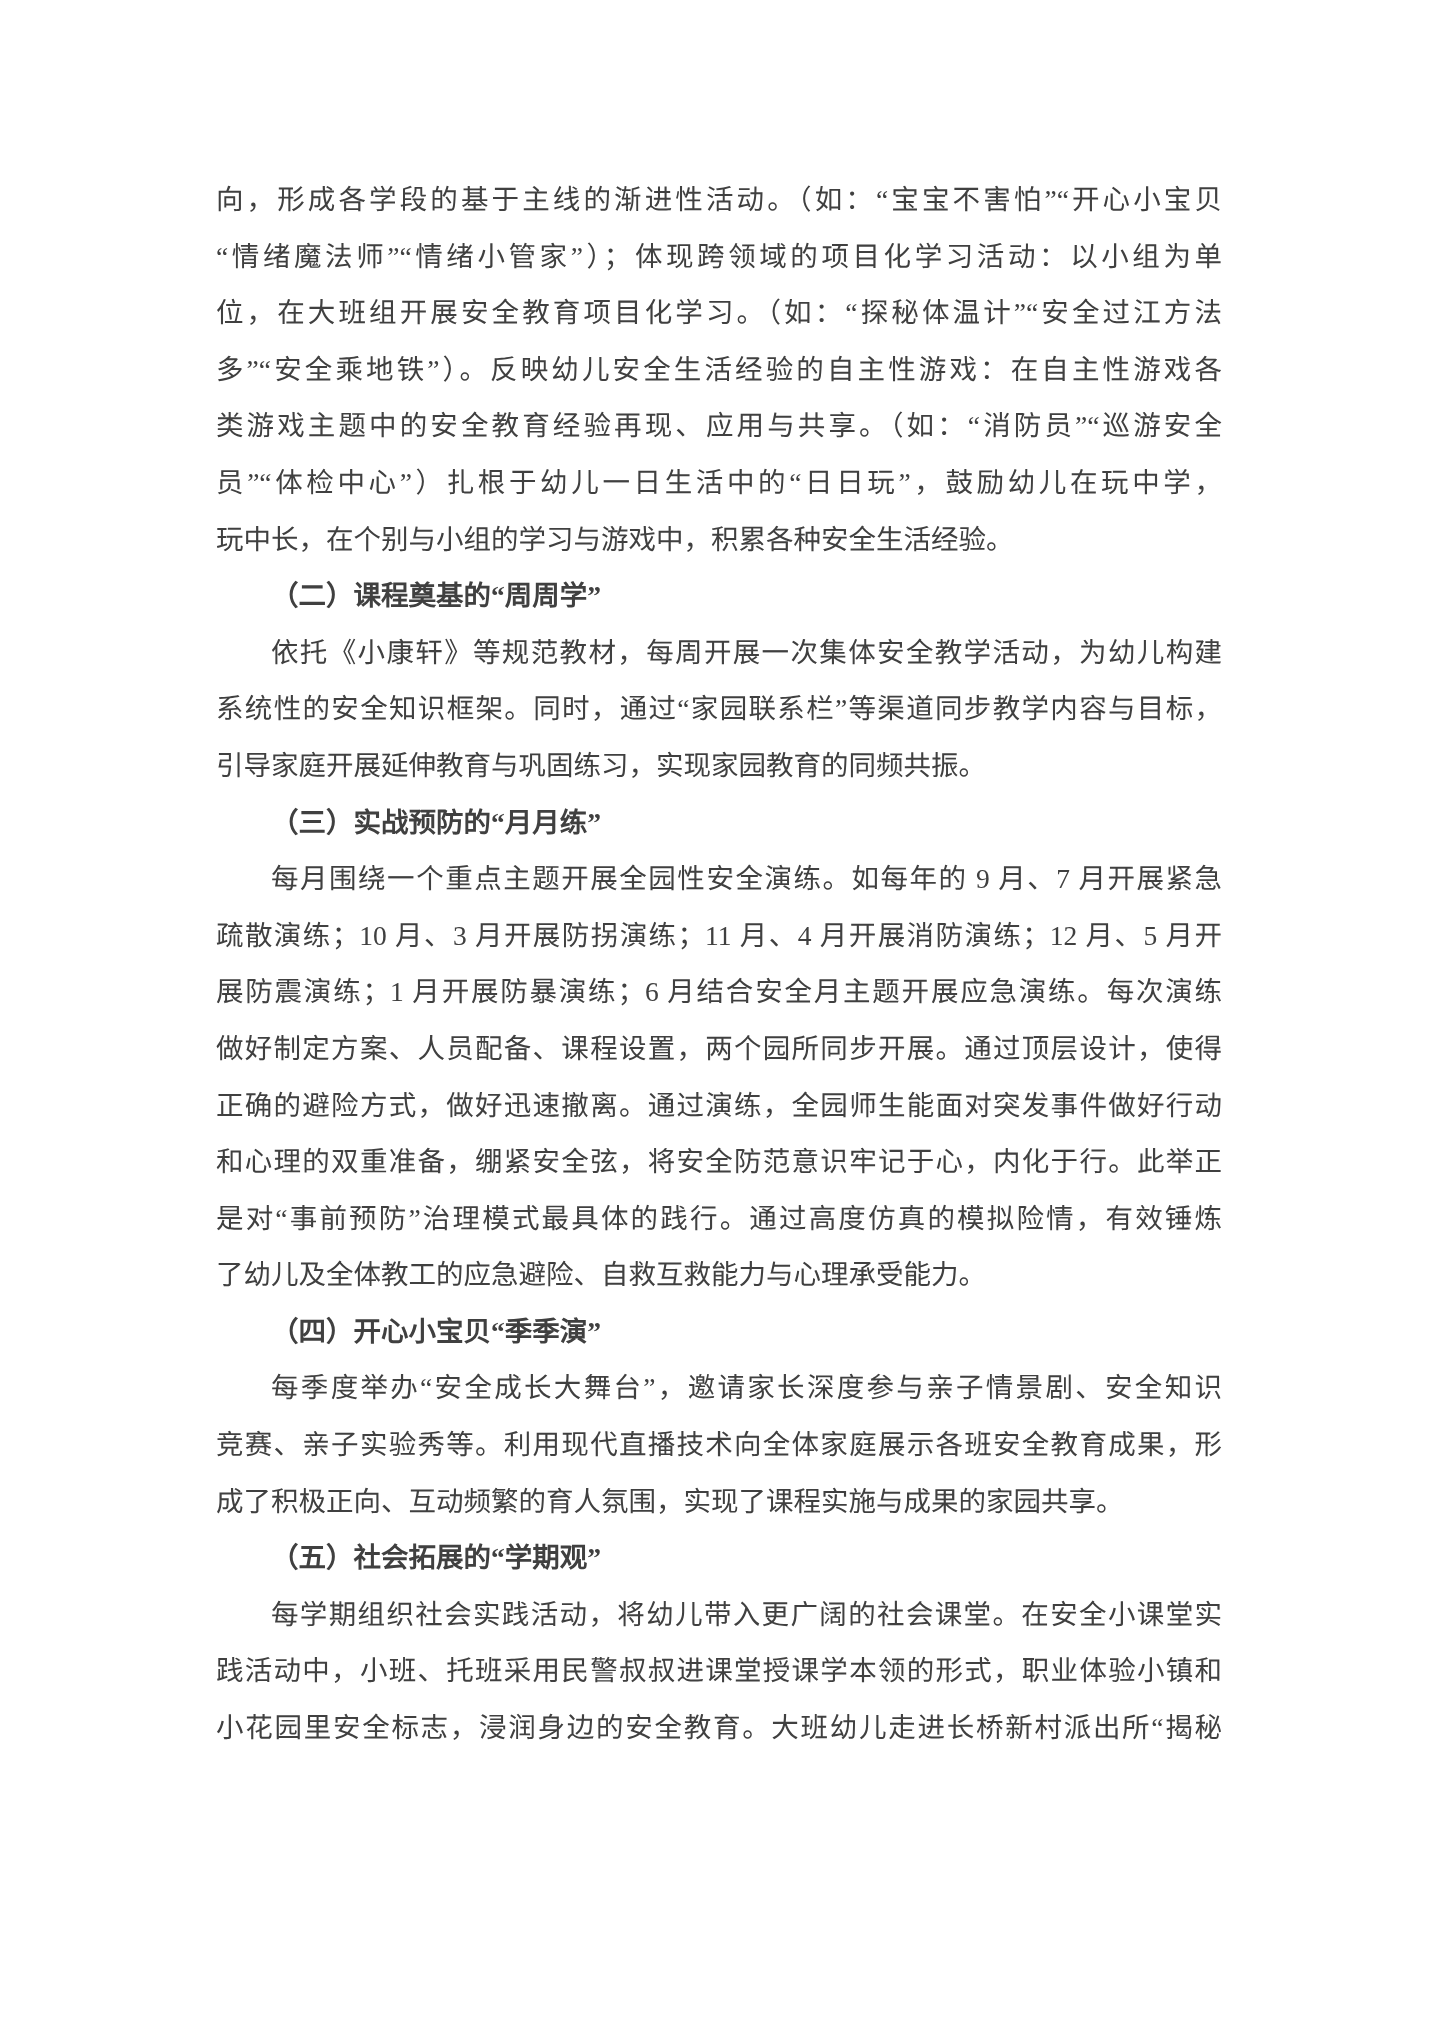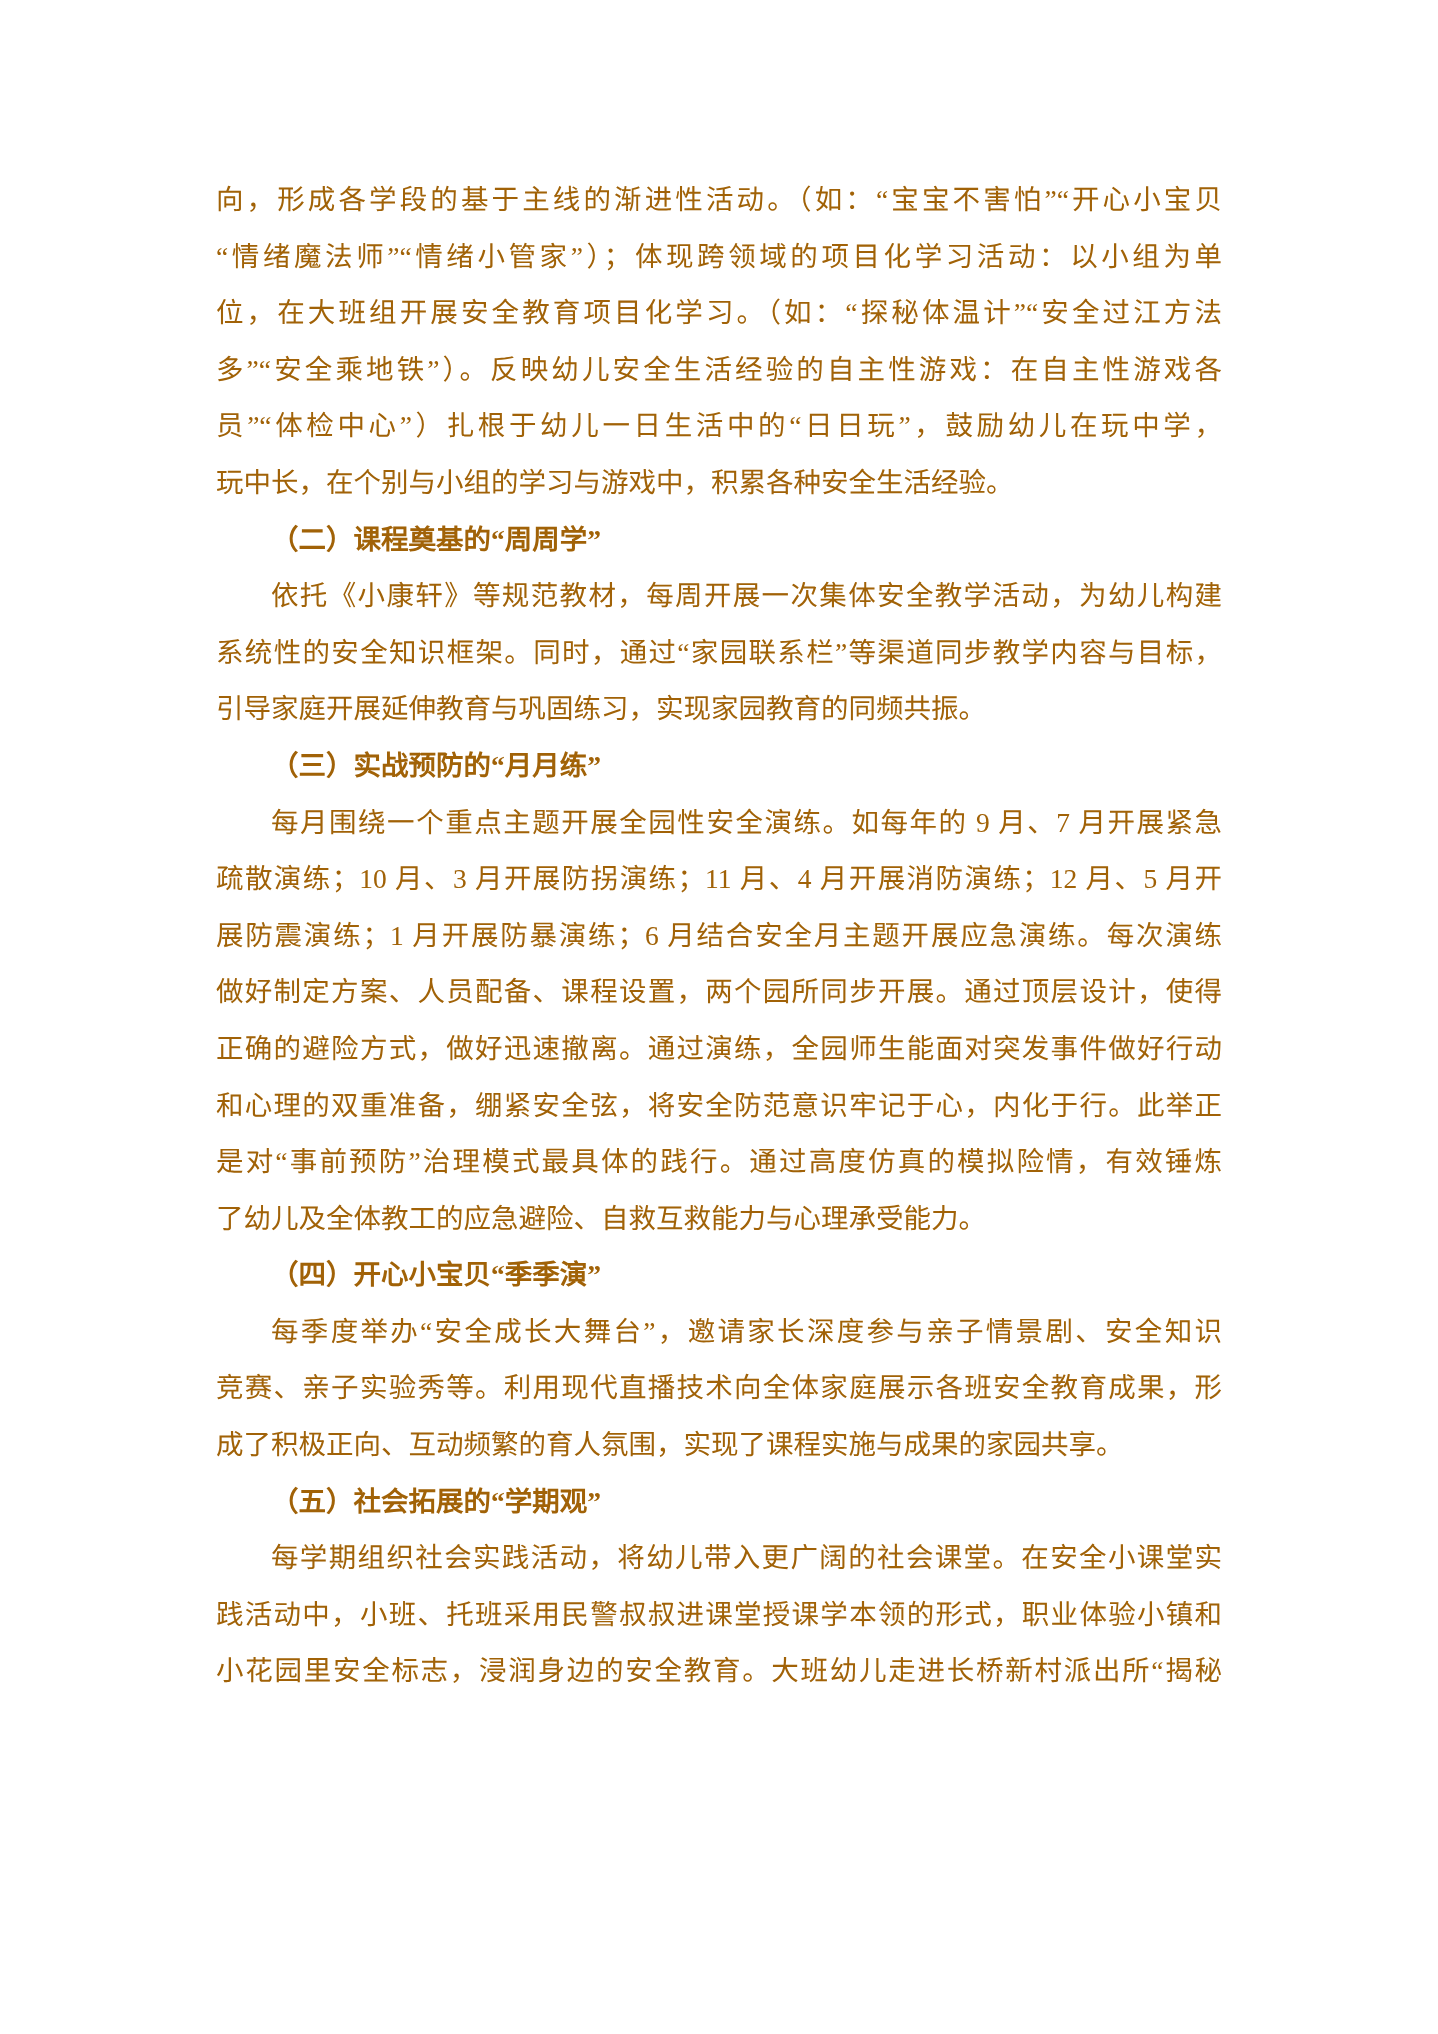--- a/index.html
+++ b/index.html
@@ -26,21 +26,21 @@
   }
   .line {
     height: 56.6px;
     line-height: 56.6px;
     font-size: 27.5px;
     white-space: normal;
     text-align: justify;
     text-align-last: justify;
     text-justify: inter-character;
     letter-spacing: 0;
-    color: #a16207;
+    color: #404040;
   }
   .line.nojust {
     text-align: center;
     text-align-last: left;
   }
   .line.indent {
     text-indent: 2em;
   }
   .line.heading {
     font-weight: 700;
@@ -50,20 +50,21 @@
 </style>
 </head>
 <body>
 
 <div class="page">
   <div class="text-block">
       <div class="line">向，形成各学段的基于主线的渐进性活动。（如：“宝宝不害怕”“开心小宝贝</div>
       <div class="line">“情绪魔法师”“情绪小管家”）；体现跨领域的项目化学习活动：以小组为单</div>
       <div class="line">位，在大班组开展安全教育项目化学习。（如：“探秘体温计”“安全过江方法</div>
       <div class="line">多”“安全乘地铁”）。反映幼儿安全生活经验的自主性游戏：在自主性游戏各</div>
+      <div class="line">类游戏主题中的安全教育经验再现、应用与共享。（如：“消防员”“巡游安全</div>
       <div class="line">员”“体检中心”）扎根于幼儿一日生活中的“日日玩”，鼓励幼儿在玩中学，</div>
       <div class="line nojust">玩中长，在个别与小组的学习与游戏中，积累各种安全生活经验。</div>
       <div class="line heading indent nojust">（二）课程奠基的“周周学”</div>
       <div class="line indent">依托《小康轩》等规范教材，每周开展一次集体安全教学活动，为幼儿构建</div>
       <div class="line">系统性的安全知识框架。同时，通过“家园联系栏”等渠道同步教学内容与目标，</div>
       <div class="line nojust">引导家庭开展延伸教育与巩固练习，实现家园教育的同频共振。</div>
       <div class="line heading indent nojust">（三）实战预防的“月月练”</div>
       <div class="line indent">每月围绕一个重点主题开展全园性安全演练。如每年的 9 月、7 月开展紧急</div>
       <div class="line">疏散演练；10 月、3 月开展防拐演练；11 月、4 月开展消防演练；12 月、5 月开</div>
       <div class="line">展防震演练；1 月开展防暴演练；6 月结合安全月主题开展应急演练。每次演练</div>

